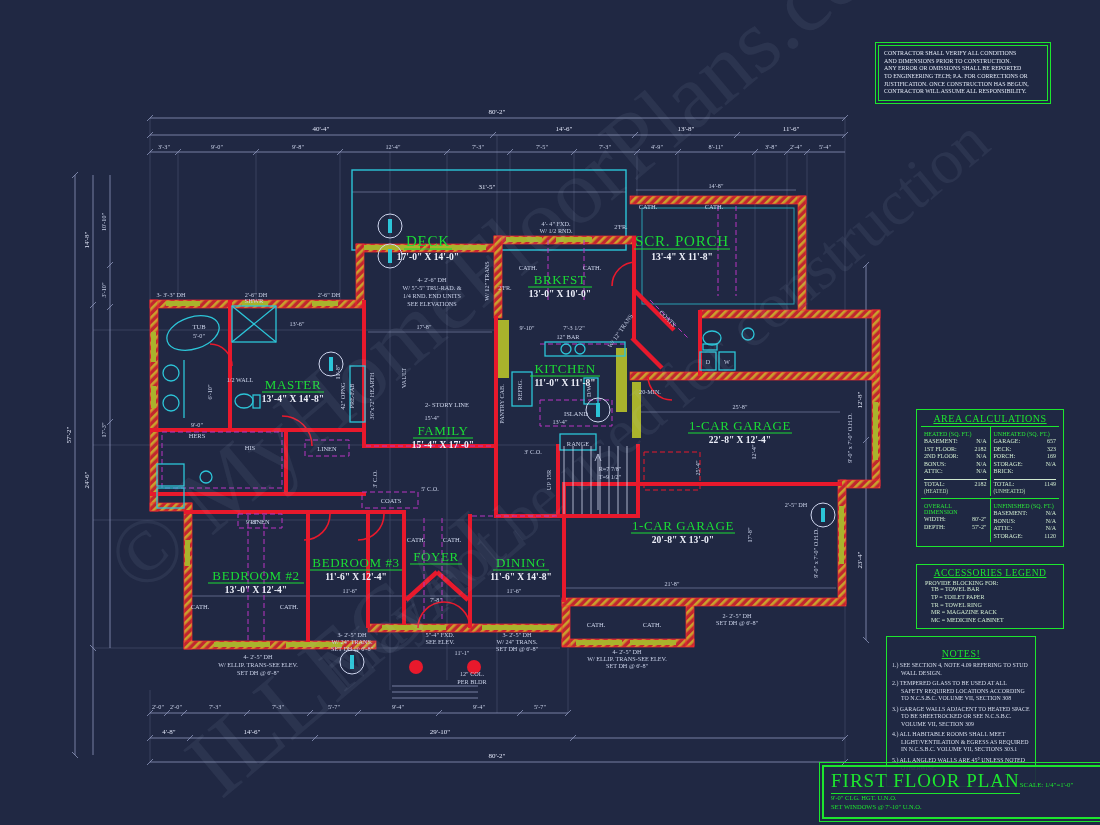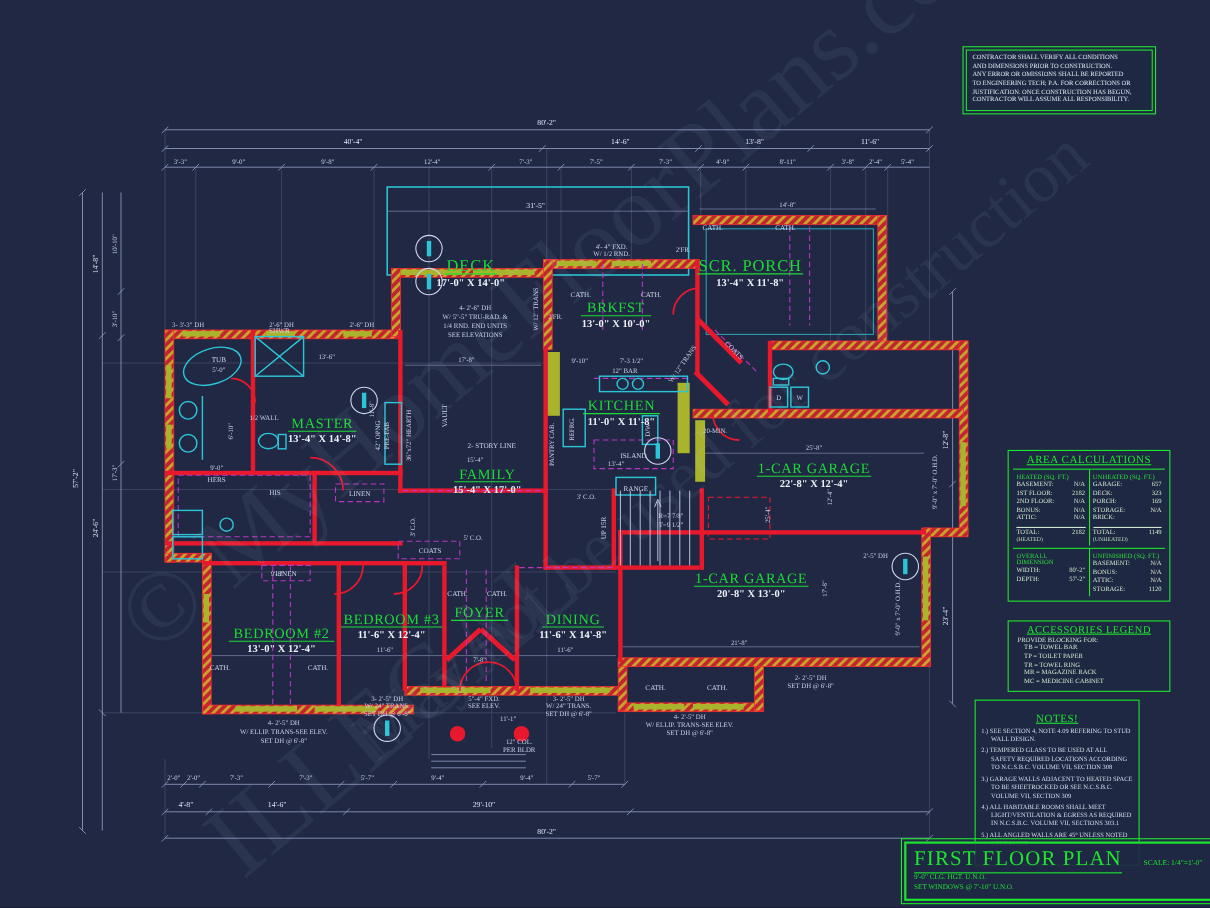--- a/index.html
+++ b/index.html
@@ -28,21 +28,21 @@
   #area-box .col{flex:1;padding:2px 3px;}
   #area-box .col.l{border-right:1px solid #1de62e;}
   #area-box .total{border-top:1px solid #cfe9cf;margin-top:3px;padding-top:1px;}
   #area-box .sub{font-size:5.3px;color:#b9dcb9;}
   #acc-box{left:916px;top:564px;width:138px;padding:3px 4px;}
   #acc-box .item{font-size:6px;line-height:1.3;margin-left:10px;}
   #acc-sub{font-size:6px;margin-left:4px;margin-top:2px;}
   #notes-box{left:886px;top:636px;width:138px;padding:11px 5px;}
   .note-item{font-size:5.9px;line-height:1.28;margin:3px 0;padding-left:9px;text-indent:-9px;color:#d8deee;}
   #title-block{left:822px;top:765px;width:262px;height:44px;border:2px solid #1de62e;padding:3px 7px;}
-  #tb-row{display:flex;align-items:baseline;justify-content:space-between;}
+  #tb-row{display:flex;align-items:baseline;justify-content:flex-start;}
   #tb-title{color:#1de62e;font-size:19px;letter-spacing:1px;border-bottom:1px solid #1de62e;padding-bottom:1px;}
   #tb-scale{color:#1de62e;font-size:6.8px;}
   .tb-line{color:#1de62e;font-size:6.5px;line-height:1.35;}
 </style>
 </head>
 <body>
 
 <div id="sheet">
 
   <div class="wm" style="left:120px;top:520px;font-size:92px;transform:rotate(-40deg);transform-origin:left center;">© MyHomeFloorPlans.com</div>

